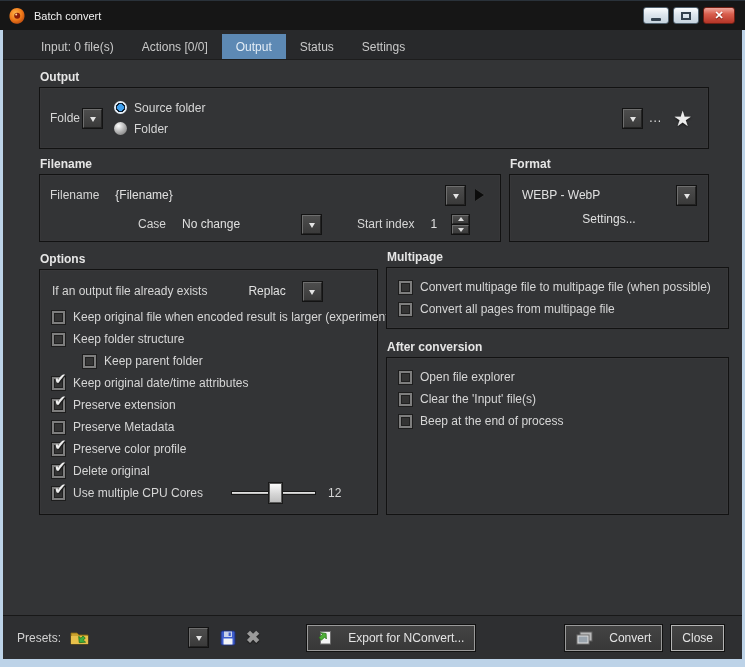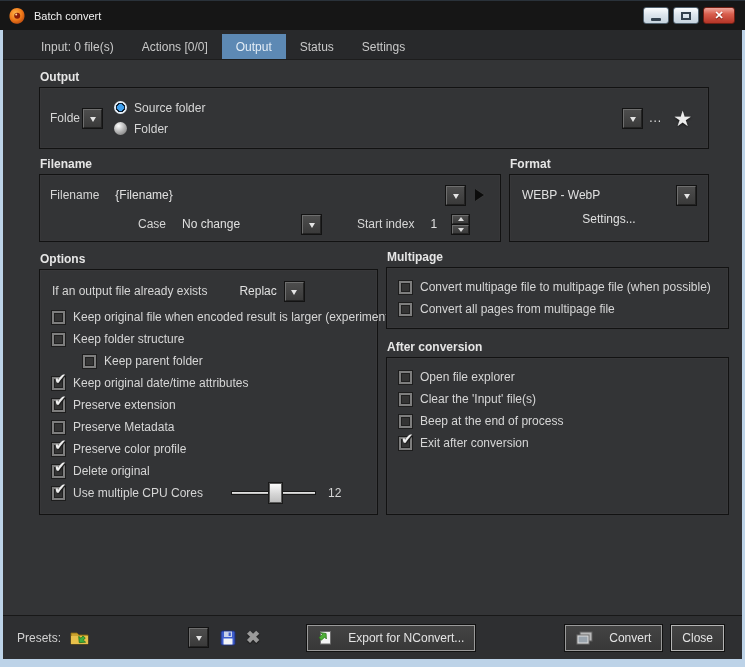--- a/index.html
+++ b/index.html
@@ -70,21 +70,21 @@
   .spin-down::after { border-top:4px solid #ddd; margin-bottom:-4px; }
 
   
   .format-box { height:68px; padding:9px 12px 0 12px; }
   .format-row { display:flex; align-items:center; height:22px; }
   .format-value { color:#e0e0e0; }
   .settings-btn { display:block; margin:6px auto 0; color:#e0e0e0; background:none; border:none; font-size:12px; font-family:inherit; cursor:default; }
 
   
   .options-box { height:246px; padding:9px 10px 0 12px; }
-  .exists-row { display:flex; align-items:center; height:24px; margin-bottom:3px; }
+  .exists-row { display:flex; align-items:center; height:24px; margin-bottom:3px;gap:9px; }
   .exists-value { margin-left:32px; color:#e0e0e0; }
   .exists-row .dbtn { margin-left:8px; }
   .cbrow { display:flex; align-items:center; height:22px; cursor:default; }
   .cbrow.indent { padding-left:31px; }
   .cb { width:13px; height:13px; flex:none; background:#343434; border:2px solid #7e7e7e; box-shadow:0 0 0 1px #1d1d1d, inset 0 0 0 1px #202020; position:relative; }
   .cb.checked::after { content:"\2714"; position:absolute; left:0px; top:-9px; font-size:15px; color:#efefef; text-shadow:1px 1px 1px #1a1a1a; }
   .cblabel { margin-left:8px; color:#d6d6d6; white-space:nowrap; }
   .slider { position:relative; width:85px; height:20px; margin-left:28px; flex:none; cursor:default; }
   .slider .track { position:absolute; left:0; right:0; top:8px; height:4px; background:linear-gradient(#ececec,#b5b5b5); border:1px solid #171717; }
   .slider .thumb { position:absolute; top:0; left:calc(52% - 6px); width:13px; height:20px; background:linear-gradient(180deg,#fbfbfb,#d6d6d6 55%,#bfbfbf); border:1px solid #5a5a5a; box-shadow:0 0 0 1px #191919; }
@@ -289,24 +289,20 @@
                 <span class="cb"></span>
                 <span class="cblabel">Open file explorer</span>
               </div>
               <div class="cbrow">
                 <span class="cb"></span>
                 <span class="cblabel">Clear the 'Input' file(s)</span>
               </div>
               <div class="cbrow">
                 <span class="cb"></span>
                 <span class="cblabel">Beep at the end of process</span>
-              </div>
-              <div class="cbrow">
-                <span class="cb checked"></span>
-                <span class="cblabel">Exit after conversion</span>
               </div>
             </div>
           </div>
         </div>
       </div>
     </div>
 
     <div class="footer">
       <span class="label">Presets:</span>
       <span class="icon-btn folder-icon">

